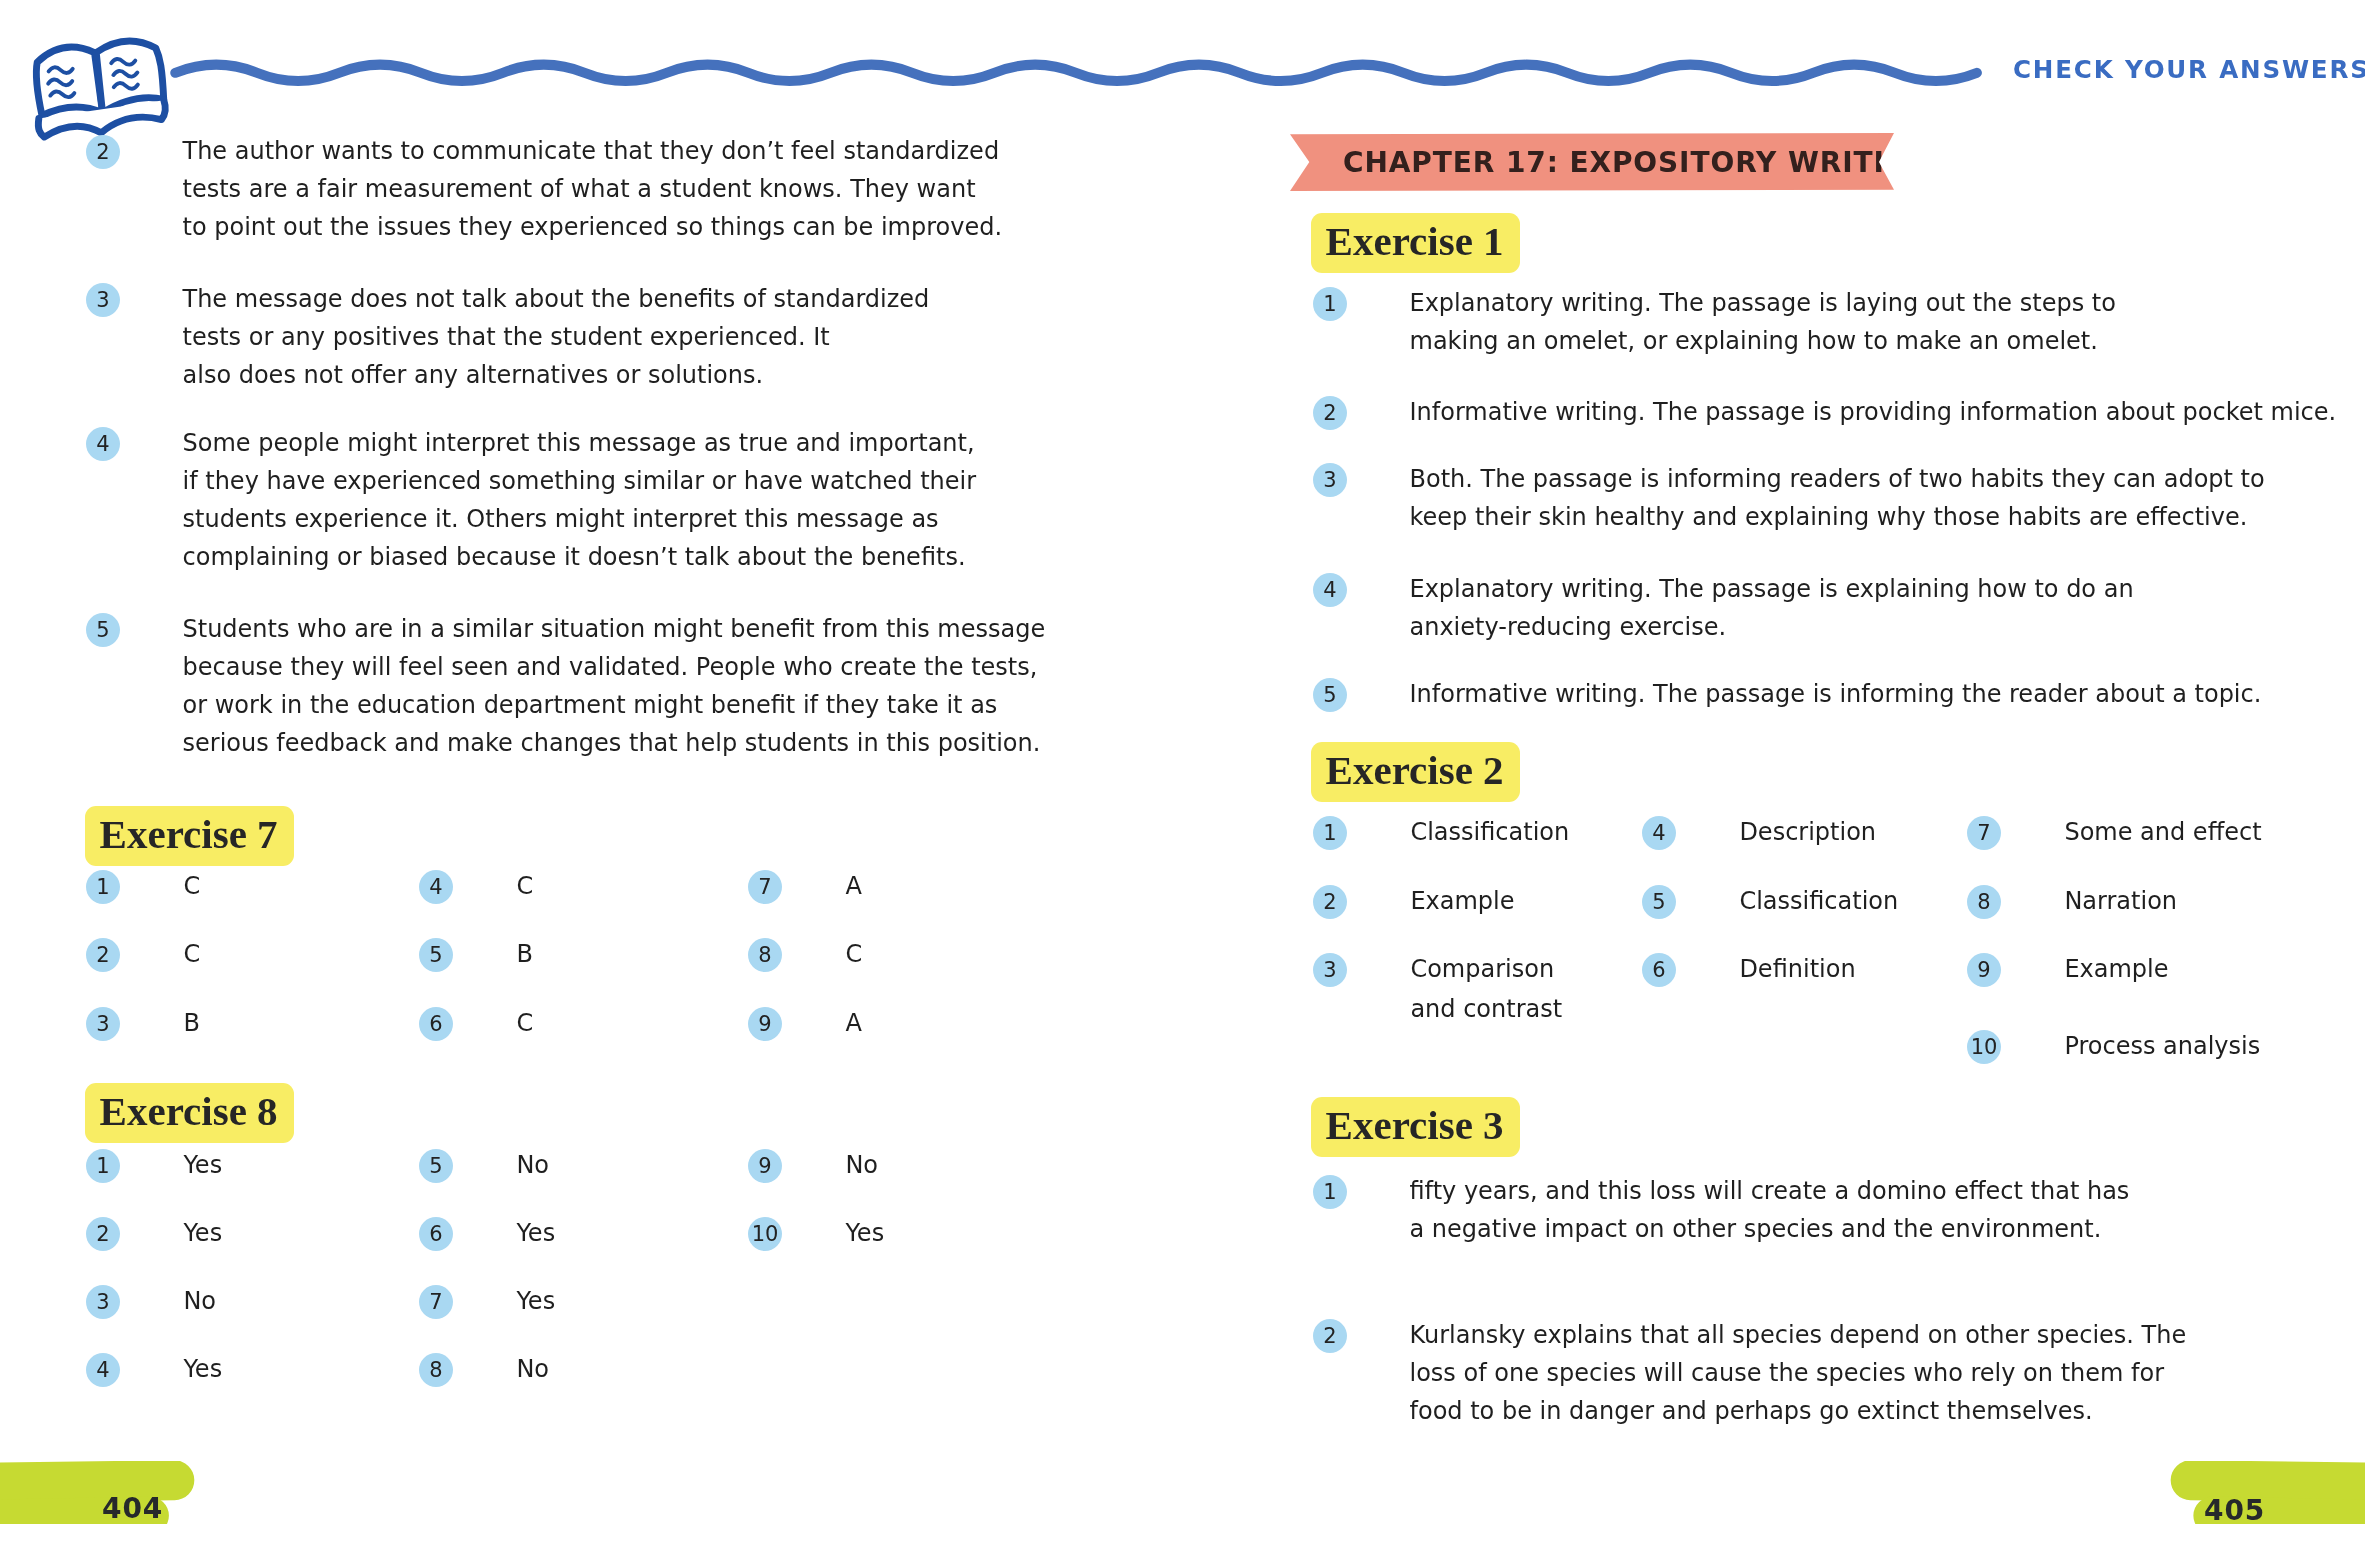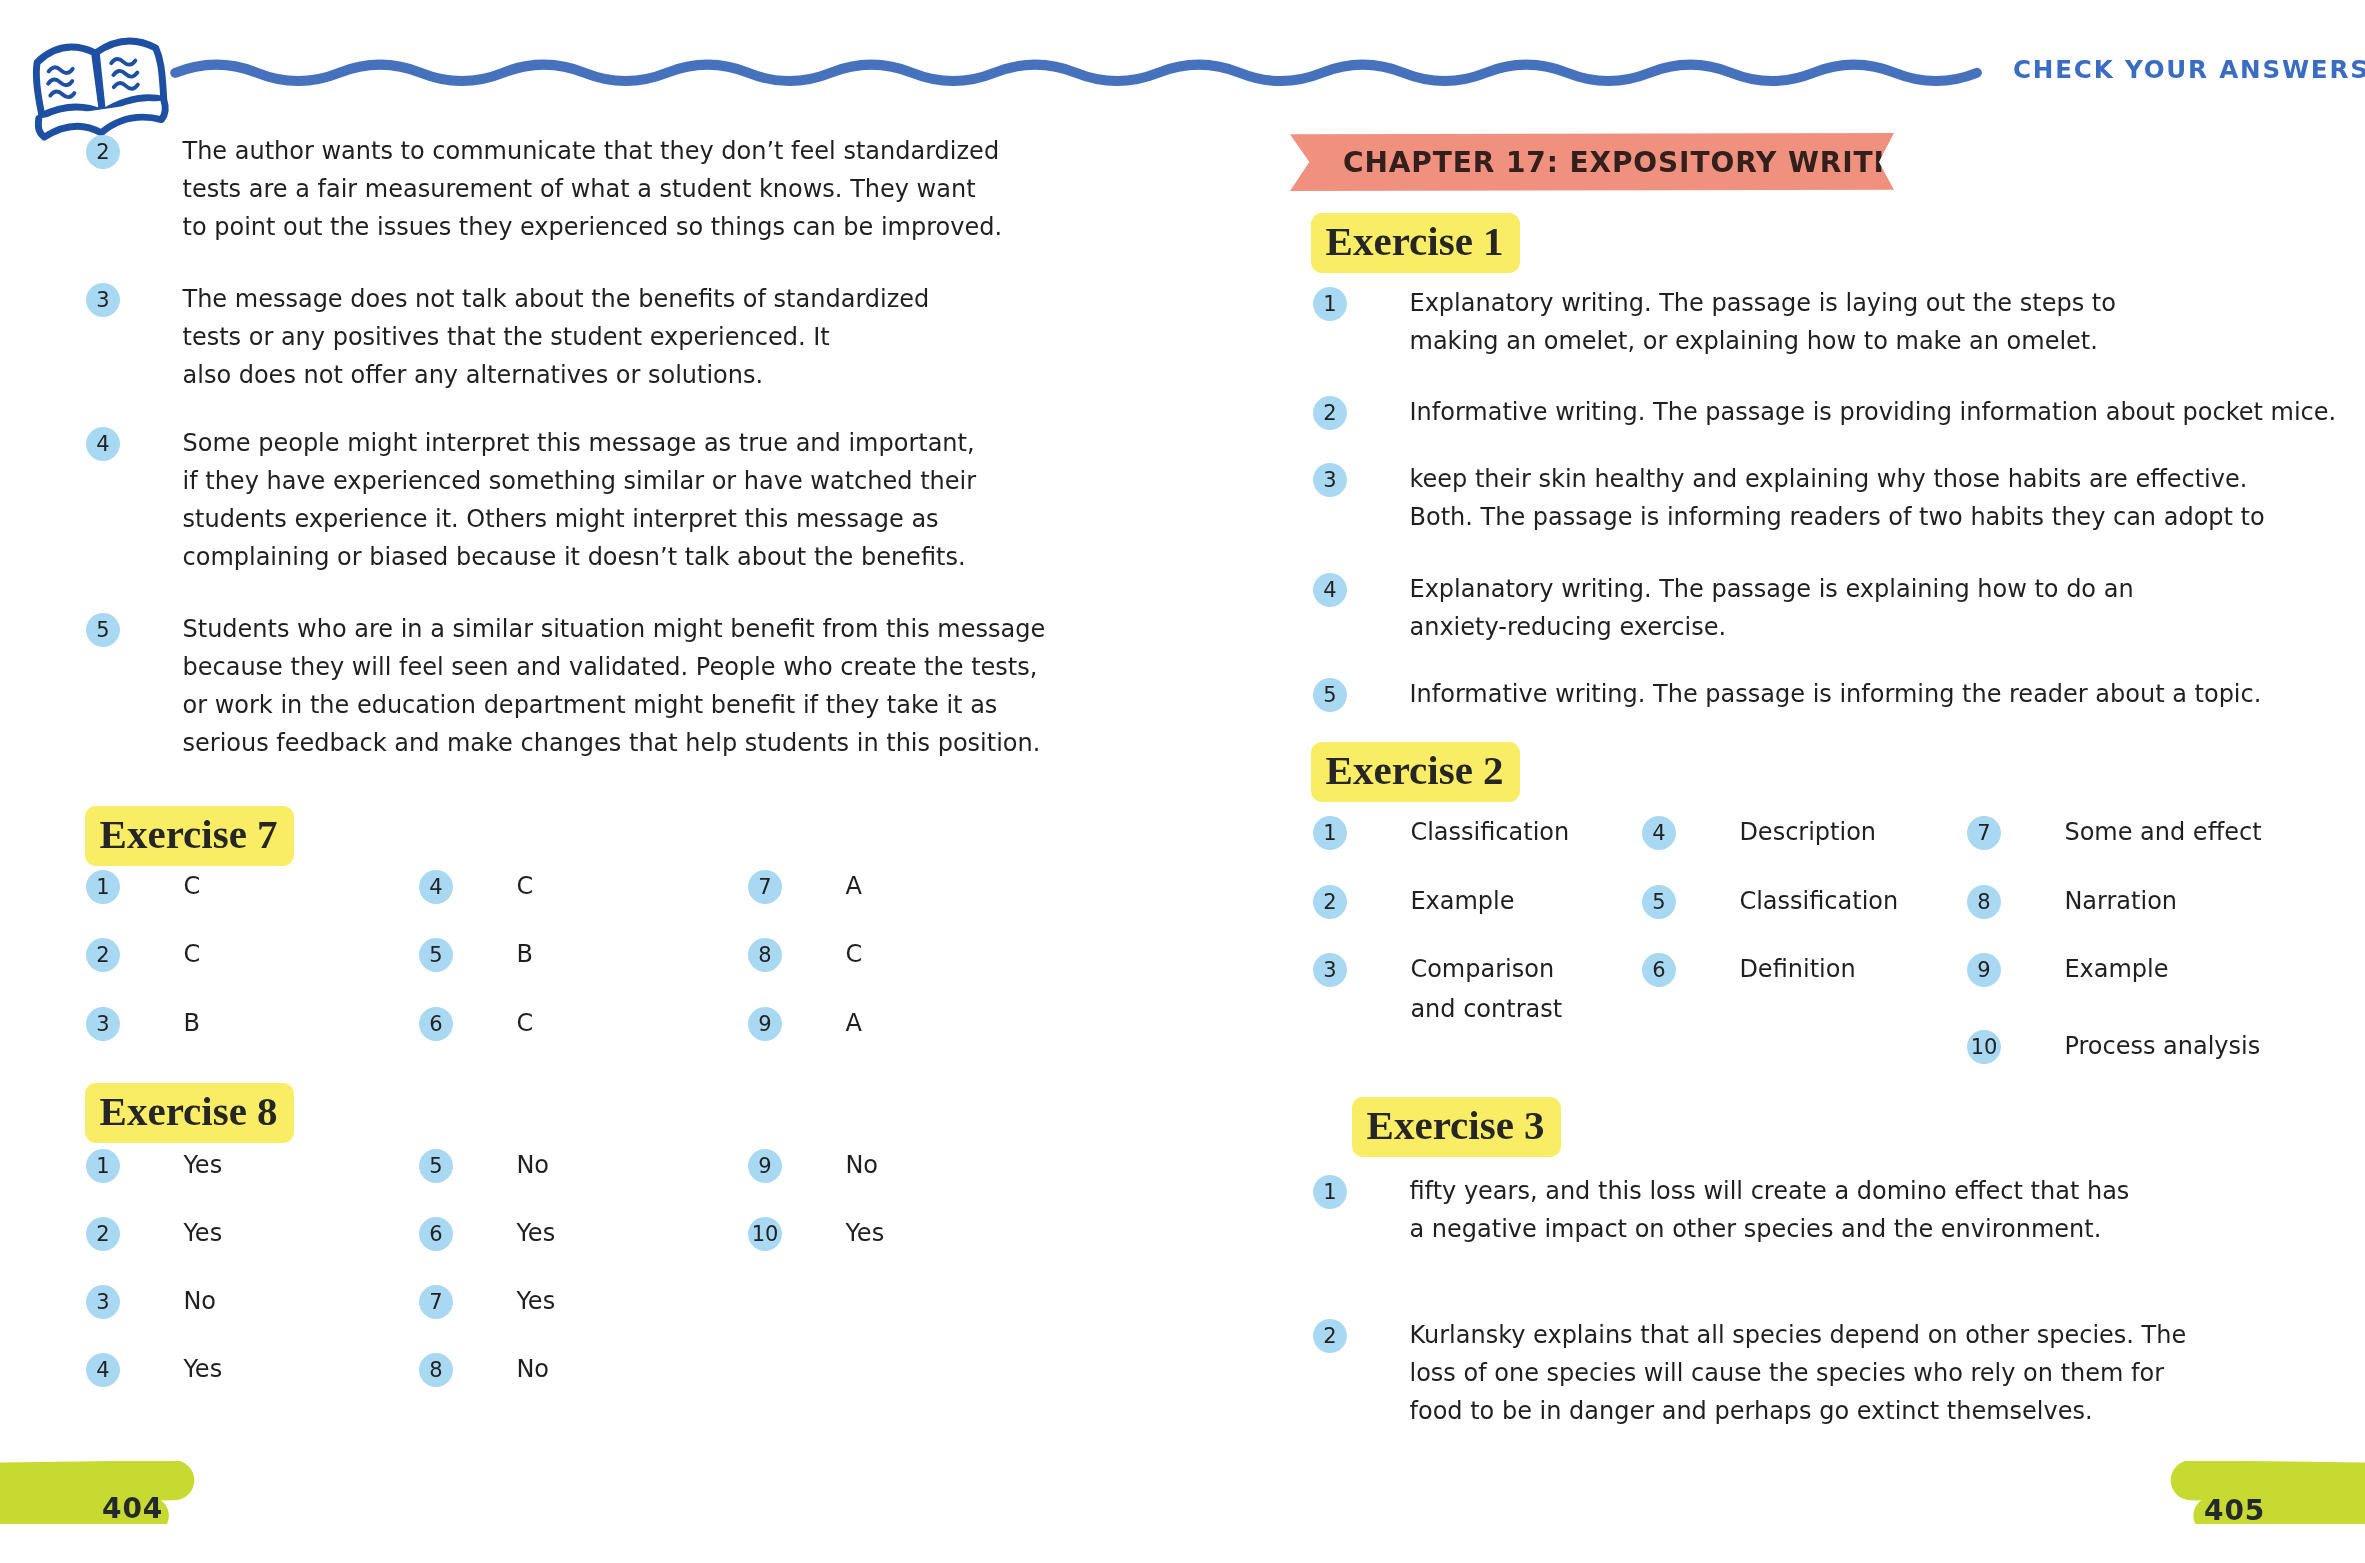--- a/index.html
+++ b/index.html
@@ -263,22 +263,22 @@
   </div>
   <div class="list-item" style="left:1313px;top:393px;">
     <span class="num-circle">2</span>
     <div class="lines">
       <div>Informative writing. The passage is providing information about pocket mice.</div>
     </div>
   </div>
   <div class="list-item" style="left:1313px;top:460px;">
     <span class="num-circle">3</span>
     <div class="lines">
+      <div>Both. The passage is informing readers of two habits they can adopt to</div>
       <div>keep their skin healthy and explaining why those habits are effective.</div>
-      <div>Both. The passage is informing readers of two habits they can adopt to</div>
     </div>
   </div>
   <div class="list-item" style="left:1313px;top:570px;">
     <span class="num-circle">4</span>
     <div class="lines">
       <div>Explanatory writing. The passage is explaining how to do an</div>
       <div>anxiety-reducing exercise.</div>
     </div>
   </div>
   <div class="list-item" style="left:1313px;top:675px;">
@@ -345,21 +345,21 @@
         <div>Example</div>
       </div>
   </div>
   <div class="answer-row" style="left:1967px;top:1026px;">
     <span class="num-circle">10</span>
     <div class="lines">
         <div>Process analysis</div>
       </div>
   </div>
 
-  <div class="exercise-badge" style="left:1352px;top:1097px;">Exercise 3</div>
+  <div class="exercise-badge" style="left:1311px;top:1097px;">Exercise 3</div>
 
   <div class="list-item" style="left:1313px;top:1172px;">
     <span class="num-circle">1</span>
     <div class="lines">
       <div>fifty years, and this loss will create a domino effect that has</div>
       <div>a negative impact on other species and the environment.</div>
     </div>
   </div>
   <div class="list-item" style="left:1313px;top:1316px;">
     <span class="num-circle">2</span>

